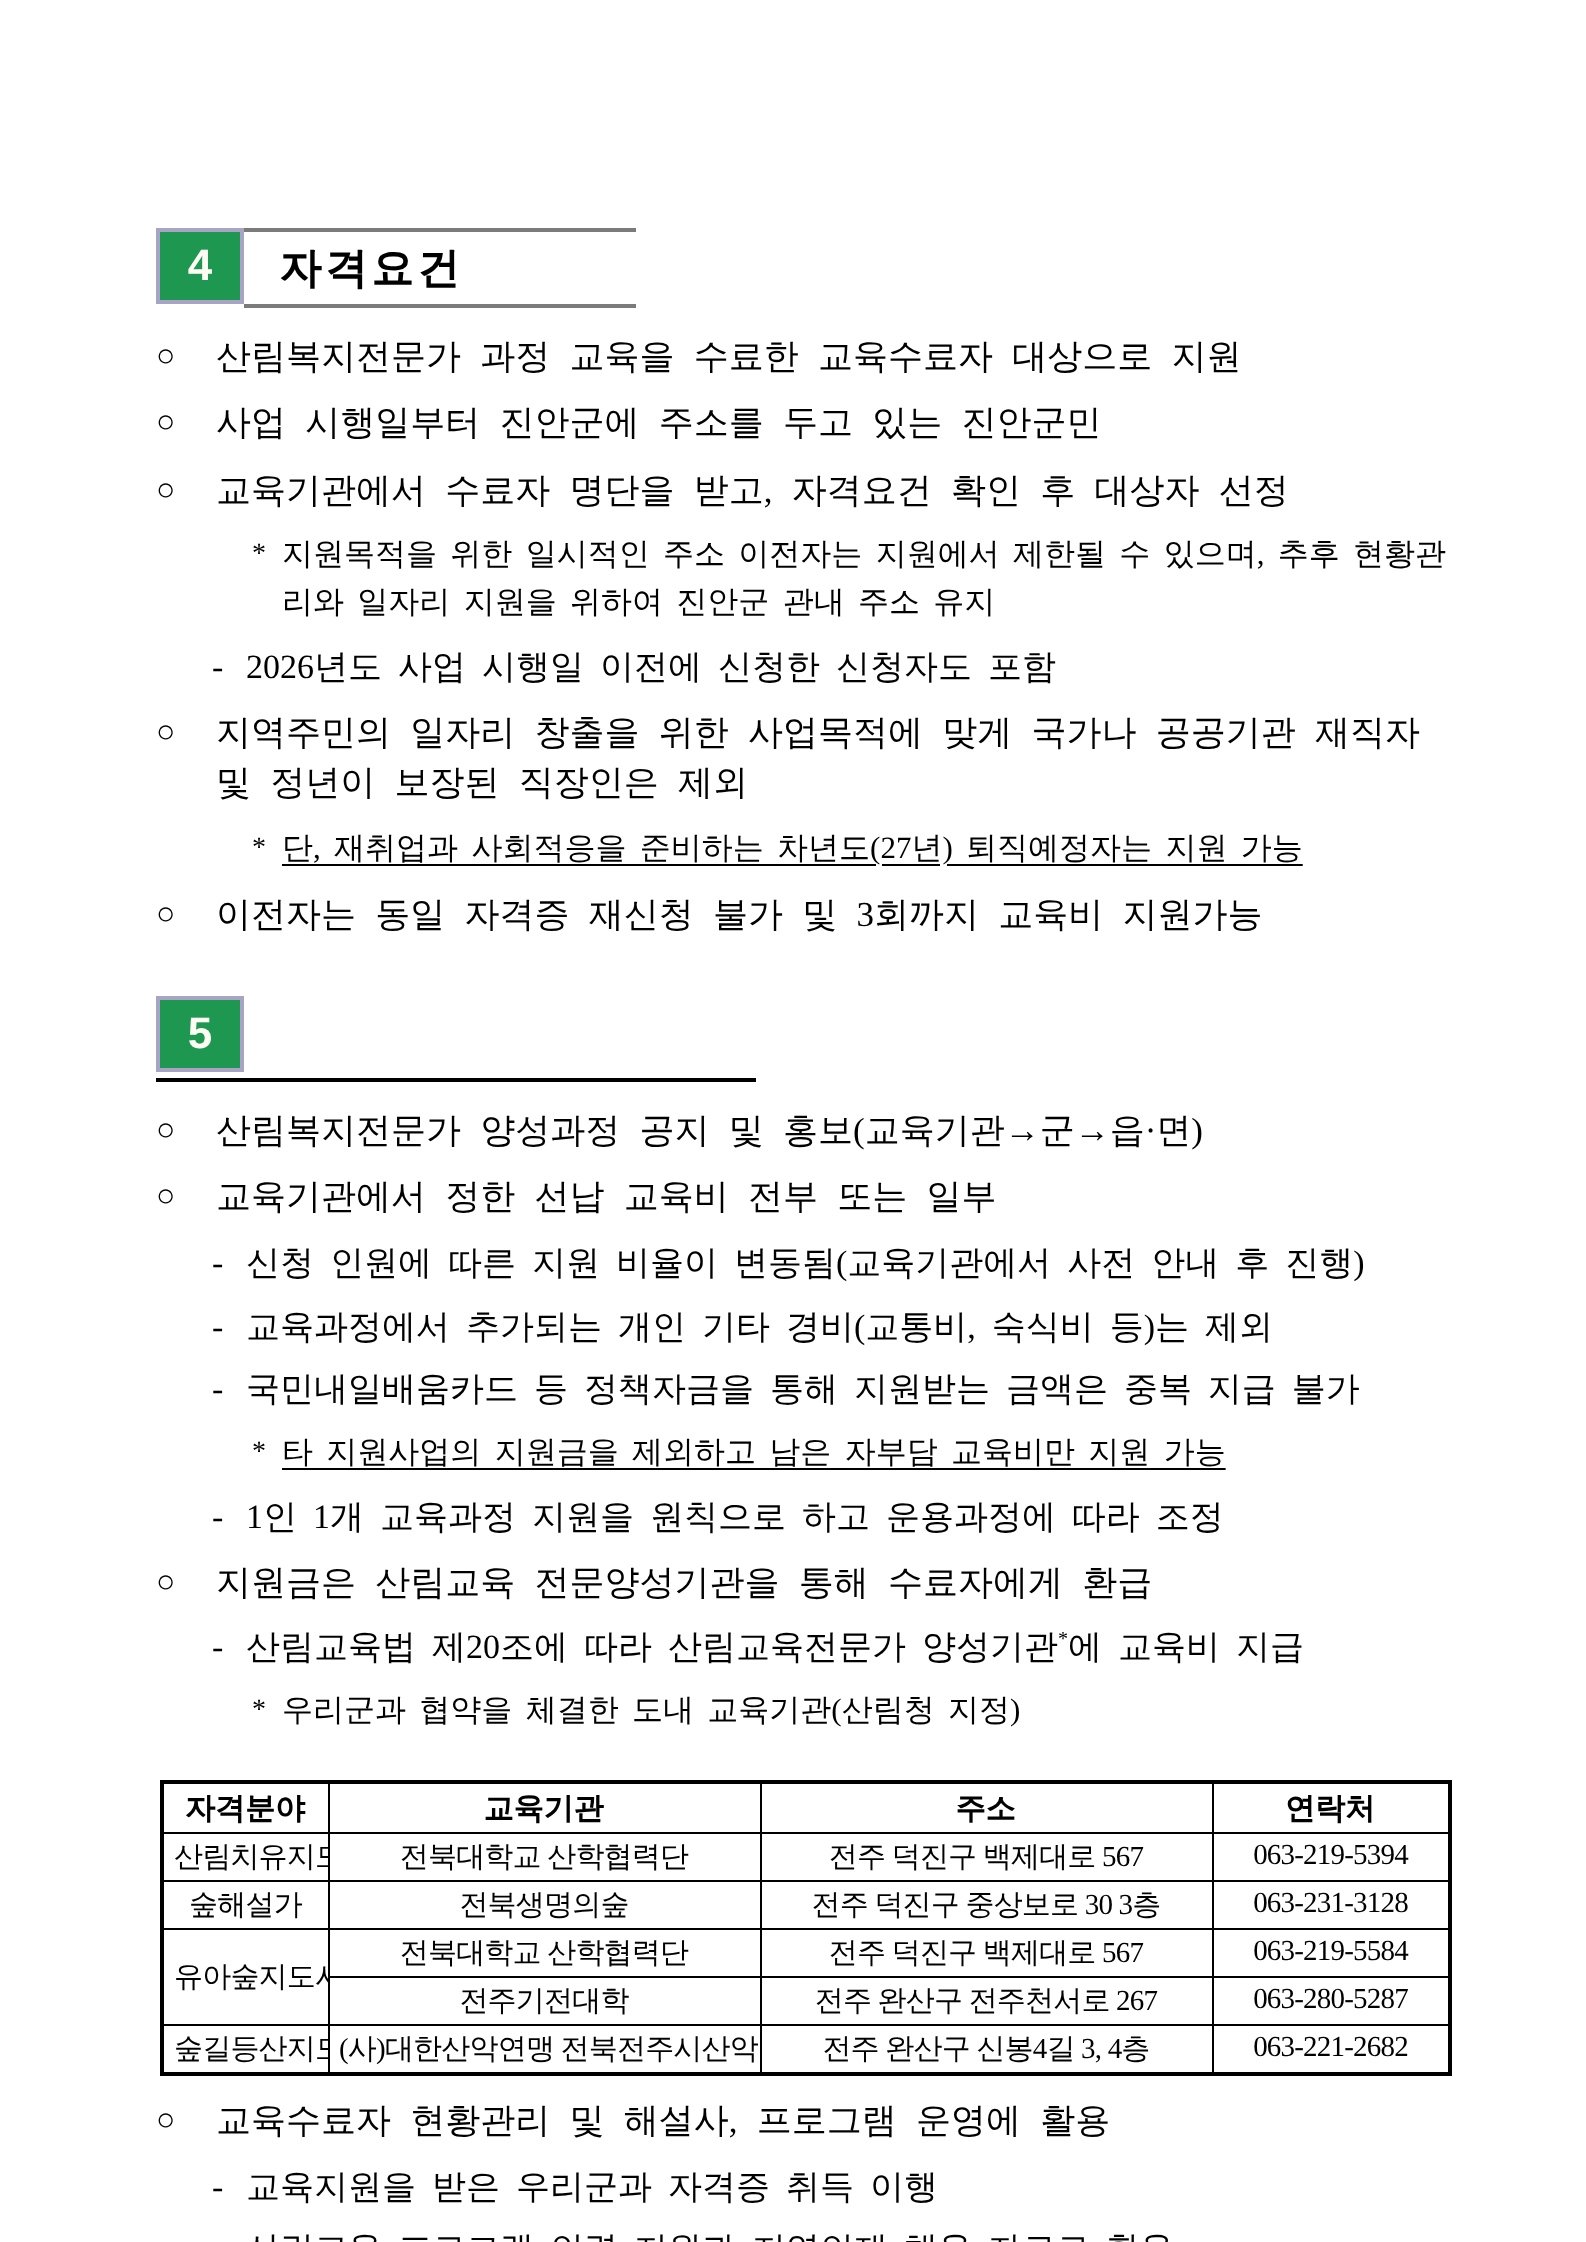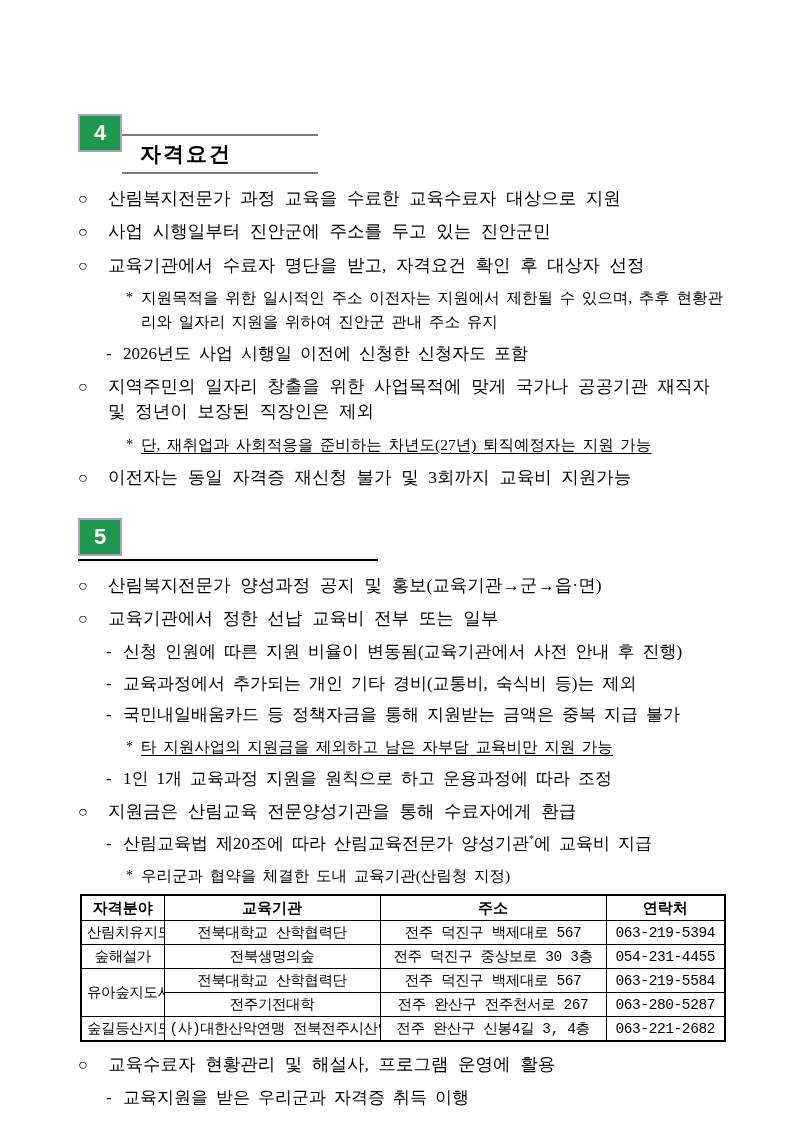--- a/index.html
+++ b/index.html
@@ -13,21 +13,21 @@
   
   .sec-header{display:flex;align-items:stretch;margin-bottom:12px;}
   .sec-header.plan-header{border-bottom:2px solid #000;padding-bottom:3px;width:300px;}
   .sec-num{
     width:40px;min-width:40px;height:34px;background:#1e9750;border:2px solid #a9a3c6;
     color:#fdfdf4;font-family:"Liberation Sans","DejaVu Sans",sans-serif;
     font-weight:bold;font-size:22px;display:flex;align-items:center;justify-content:center;
   }
   .sec-title-box{
     margin-left:0;border-top:2px solid #7b7b7b;border-bottom:2px solid #7b7b7b;
-    padding:4px 28px 4px 18px;min-width:150px;display:flex;align-items:flex-end;margin-top:20px;
+    padding:4px 28px 4px 18px;min-width:150px;display:flex;align-items:flex-end;
   }
   .sec-title{
     font-family:"Liberation Sans","DejaVu Sans",sans-serif;
     font-weight:bold;font-size:21px;letter-spacing:2px;
   }
 
   
   .line{display:flex;align-items:flex-start;}
   .line .marker{flex:0 0 auto;text-align:left;}
   .line .txt{flex:1 1 auto;}
@@ -42,22 +42,22 @@
   .line-star .marker{width:15px;font-size:14px;padding-top:1px;}
 
   .u{text-decoration:underline;text-underline-offset:3px;}
   sup.fn{font-size:10px;vertical-align:super;line-height:0;}
 
   .section-plan{margin-top:28px;}
 
   
   table.orgs{
     border-collapse:collapse;table-layout:fixed;width:644px;
-    margin:6px 0 10px 2px;
-    font-family:Liberation Mono, monospace;
+    margin:22px 0 10px 2px;
+    font-family:Liberation Serif, serif;
     font-size:14.5px;letter-spacing:-0.4px;
   }
   table.orgs,table.orgs th,table.orgs td{border:1px solid #000;}
   table.orgs{border-top:2px solid #000;border-bottom:2px solid #000;
              border-left:2px solid #000;border-right:2px solid #000;}
   table.orgs th{
     font-weight:bold;font-size:15px;text-align:center;height:22px;
     padding:1px 3px;letter-spacing:0;
   }
   table.orgs td{height:21px;padding:1px 5px;white-space:nowrap;overflow:hidden;}
@@ -176,21 +176,21 @@
         <tr>
           <td class="c">산림치유지도사</td>
           <td class="l">전북대학교 산학협력단</td>
           <td class="l">전주 덕진구 백제대로 567</td>
           <td class="c">063-219-5394</td>
         </tr>
         <tr>
           <td class="c">숲해설가</td>
           <td class="l">전북생명의숲</td>
           <td class="l">전주 덕진구 중상보로 30 3층</td>
-          <td class="c">054-231-4455</td>
+          <td class="c">063-231-3128</td>
         </tr>
         <tr>
           <td class="c" rowspan="2">유아숲지도사</td>
           <td class="l">전북대학교 산학협력단</td>
           <td class="l">전주 덕진구 백제대로 567</td>
           <td class="c">063-219-5584</td>
         </tr>
         <tr>
           <td class="l">전주기전대학</td>
           <td class="l">전주 완산구 전주천서로 267</td>

